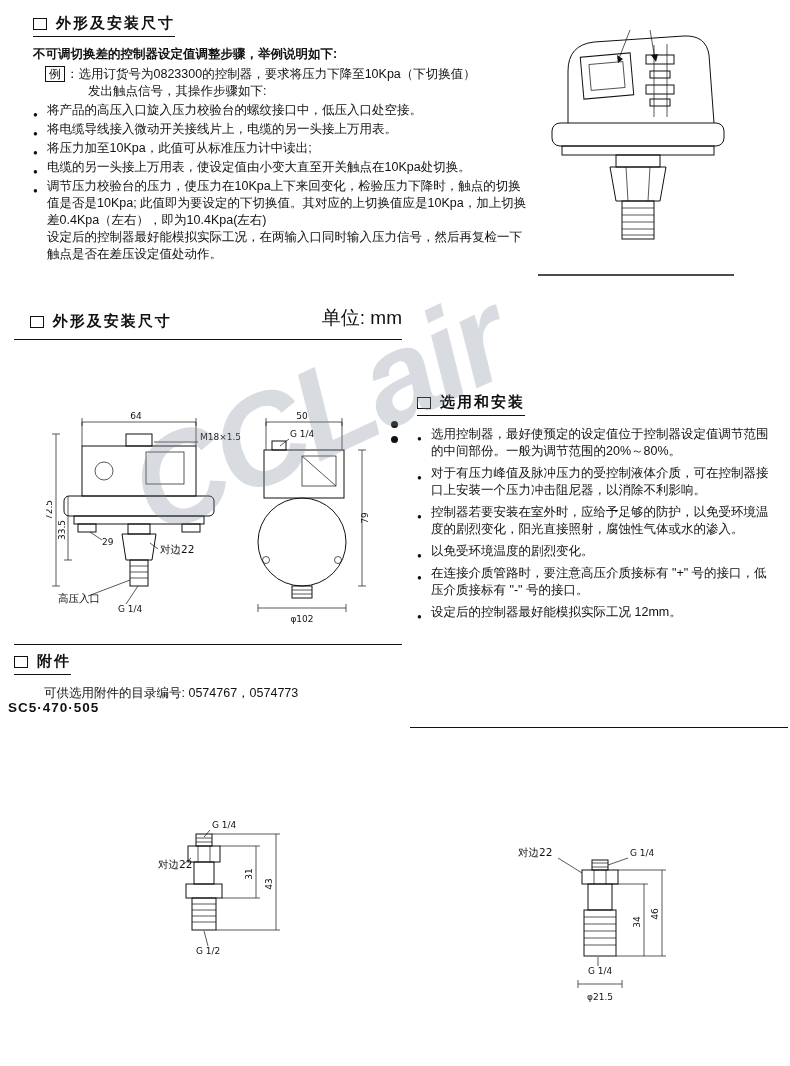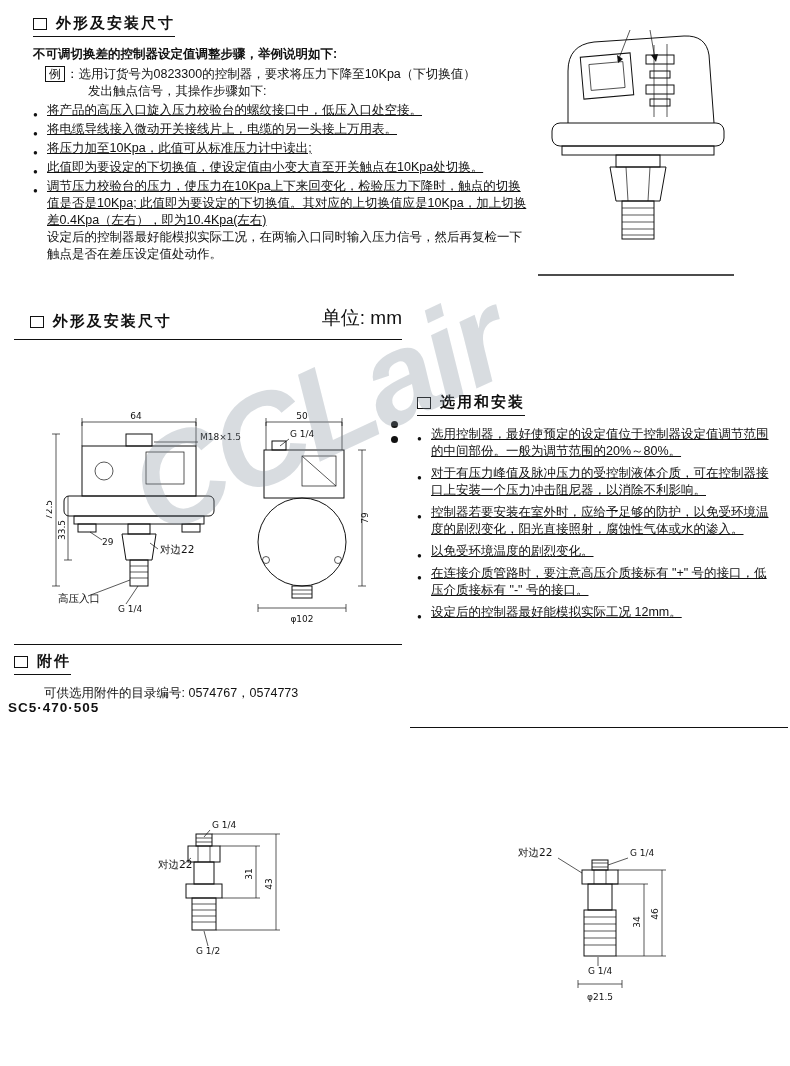--- a/index.html
+++ b/index.html
@@ -7,21 +7,21 @@
   .page { position:relative; width:790px; height:1066px; background:#ffffff; overflow:hidden; margin:0 auto; }
 
   
   .sec-header { display:inline-flex; align-items:center; gap:9px; border-bottom:1.5px solid #111; padding-bottom:3px; }
   .sq { width:14px; height:12px; border:1.6px solid #111; flex:none; background:#fff; }
   .sec-title { font-size:15px; font-weight:bold; letter-spacing:2px; white-space:nowrap; }
 
   .body-text { font-size:12.5px; line-height:17px; }
 
   ul.bullets { list-style:none; }
-  ul.bullets li { position:relative; padding-left:14px; font-size:12.5px; line-height:17px; margin-top:2px;text-decoration:underline; }
+  ul.bullets li { position:relative; padding-left:14px; font-size:12.5px; line-height:17px; margin-top:2px; }
   ul.bullets li::before { content:"●"; position:absolute; left:0; top:4px; font-size:8px; }
   ul.bullets.spaced li { margin-top:5px; }
 
   
   .abs { position:absolute; }
 
   .sec-adjust { left:33px; top:14px; width:496px; }
   .intro { margin-top:9px; font-weight:bold; }
   .example-l1 { margin-top:3px; padding-left:12px; }
   .ex-box { display:inline-block; border:1px solid #111; padding:0 3px; line-height:14px; margin-right:1px; font-size:12px; }
@@ -81,21 +81,21 @@
     </div>
     <p class="body-text intro">不可调切换差的控制器设定值调整步骤，举例说明如下:</p>
     <p class="body-text example-l1">
       <span class="ex-box">例</span><span>：</span><span>选用订货号为0823300的控制器，要求将压力下降至10Kpa（下切换值）</span>
     </p>
     <p class="body-text example-l2">发出触点信号，其操作步骤如下:</p>
     <ul class="bullets">
         <li>将产品的高压入口旋入压力校验台的螺纹接口中，低压入口处空接。</li>
         <li>将电缆导线接入微动开关接线片上，电缆的另一头接上万用表。</li>
         <li>将压力加至10Kpa，此值可从标准压力计中读出;</li>
-        <li>此值即为要设定的下切换值，使设定值由小变大直至开关触点在10Kpa处切换。</li>
+        <li>电缆的另一头接上万用表，使设定值由小变大直至开关触点在10Kpa处切换。</li>
         <li>调节压力校验台的压力，使压力在10Kpa上下来回变化，检验压力下降时，触点的切换值是否是10Kpa; 此值即为要设定的下切换值。其对应的上切换值应是10Kpa，加上切换差0.4Kpa（左右），即为10.4Kpa(左右)</li>
       </ul>
     <p class="body-text closing">设定后的控制器最好能模拟实际工况，在两输入口同时输入压力信号，然后再复检一下触点是否在差压设定值处动作。</p>
   </section>
 
   <div class="abs fig-nut">
     <svg width="200" height="252" viewBox="0 0 200 252">
 
       <line class="thin" x1="92" y1="1" x2="80" y2="32"></line>
       <path class="fillb" d="M80,34 l-1,-8 l6,4 z"></path>

